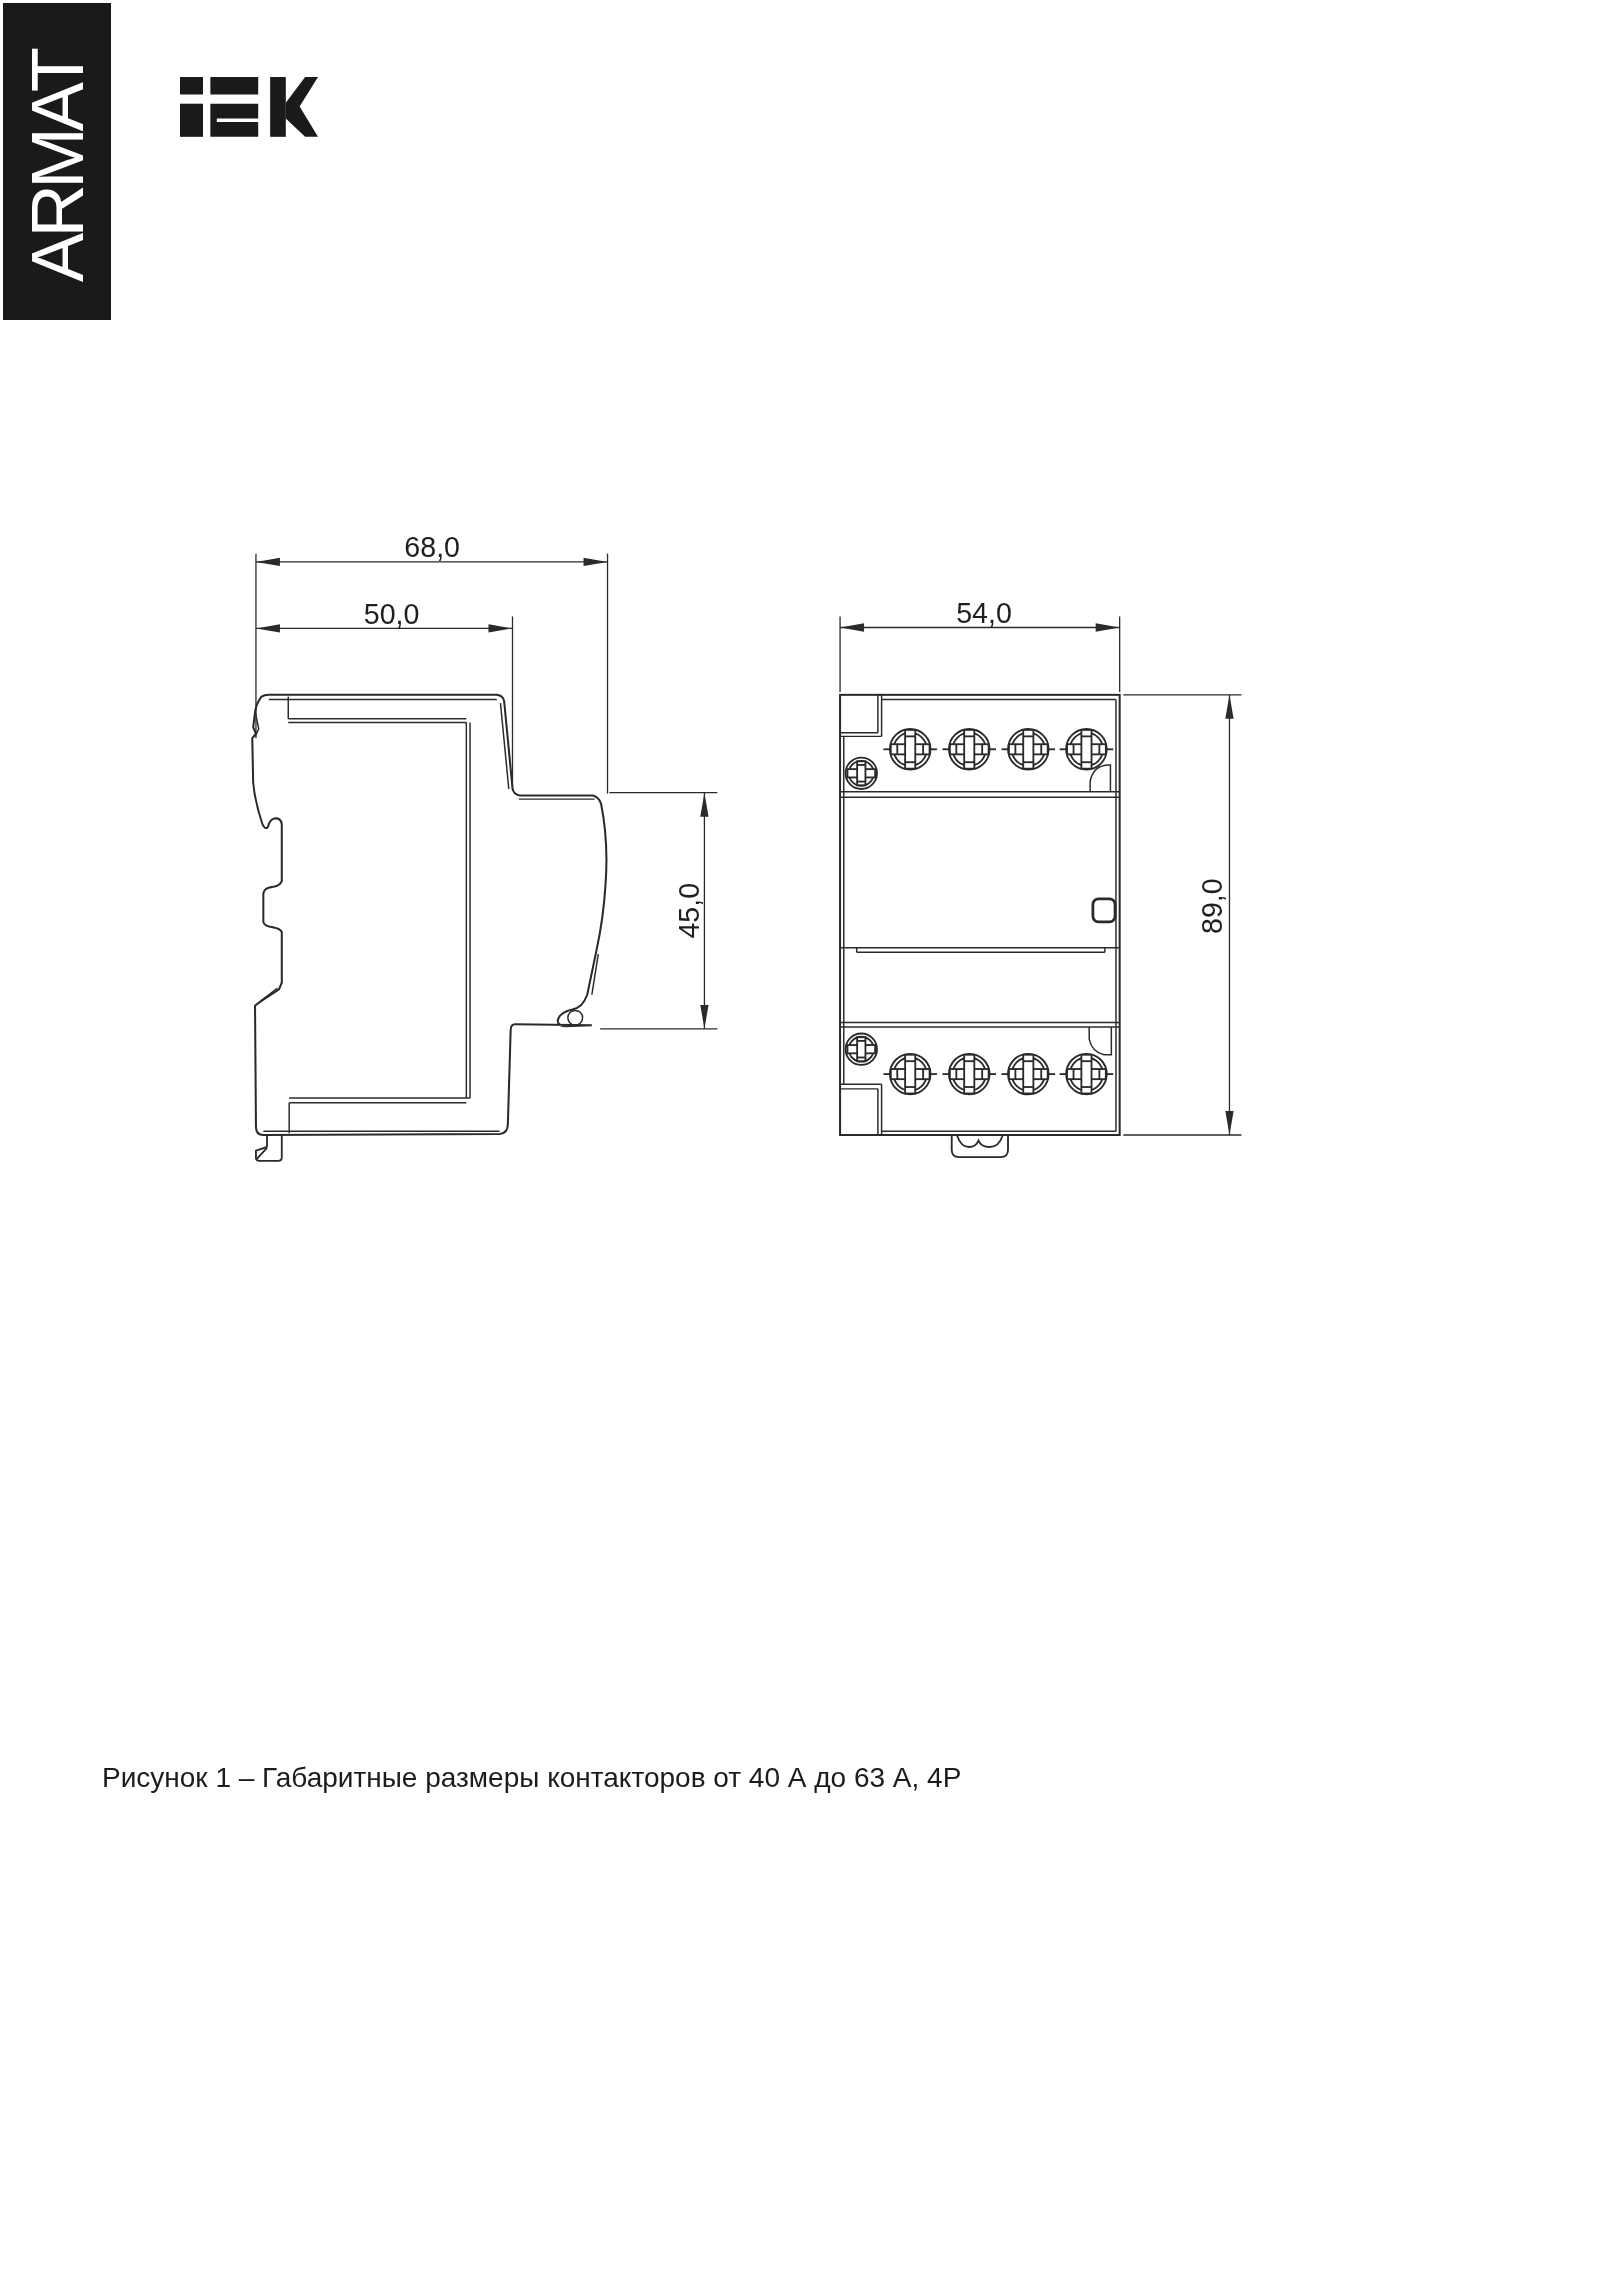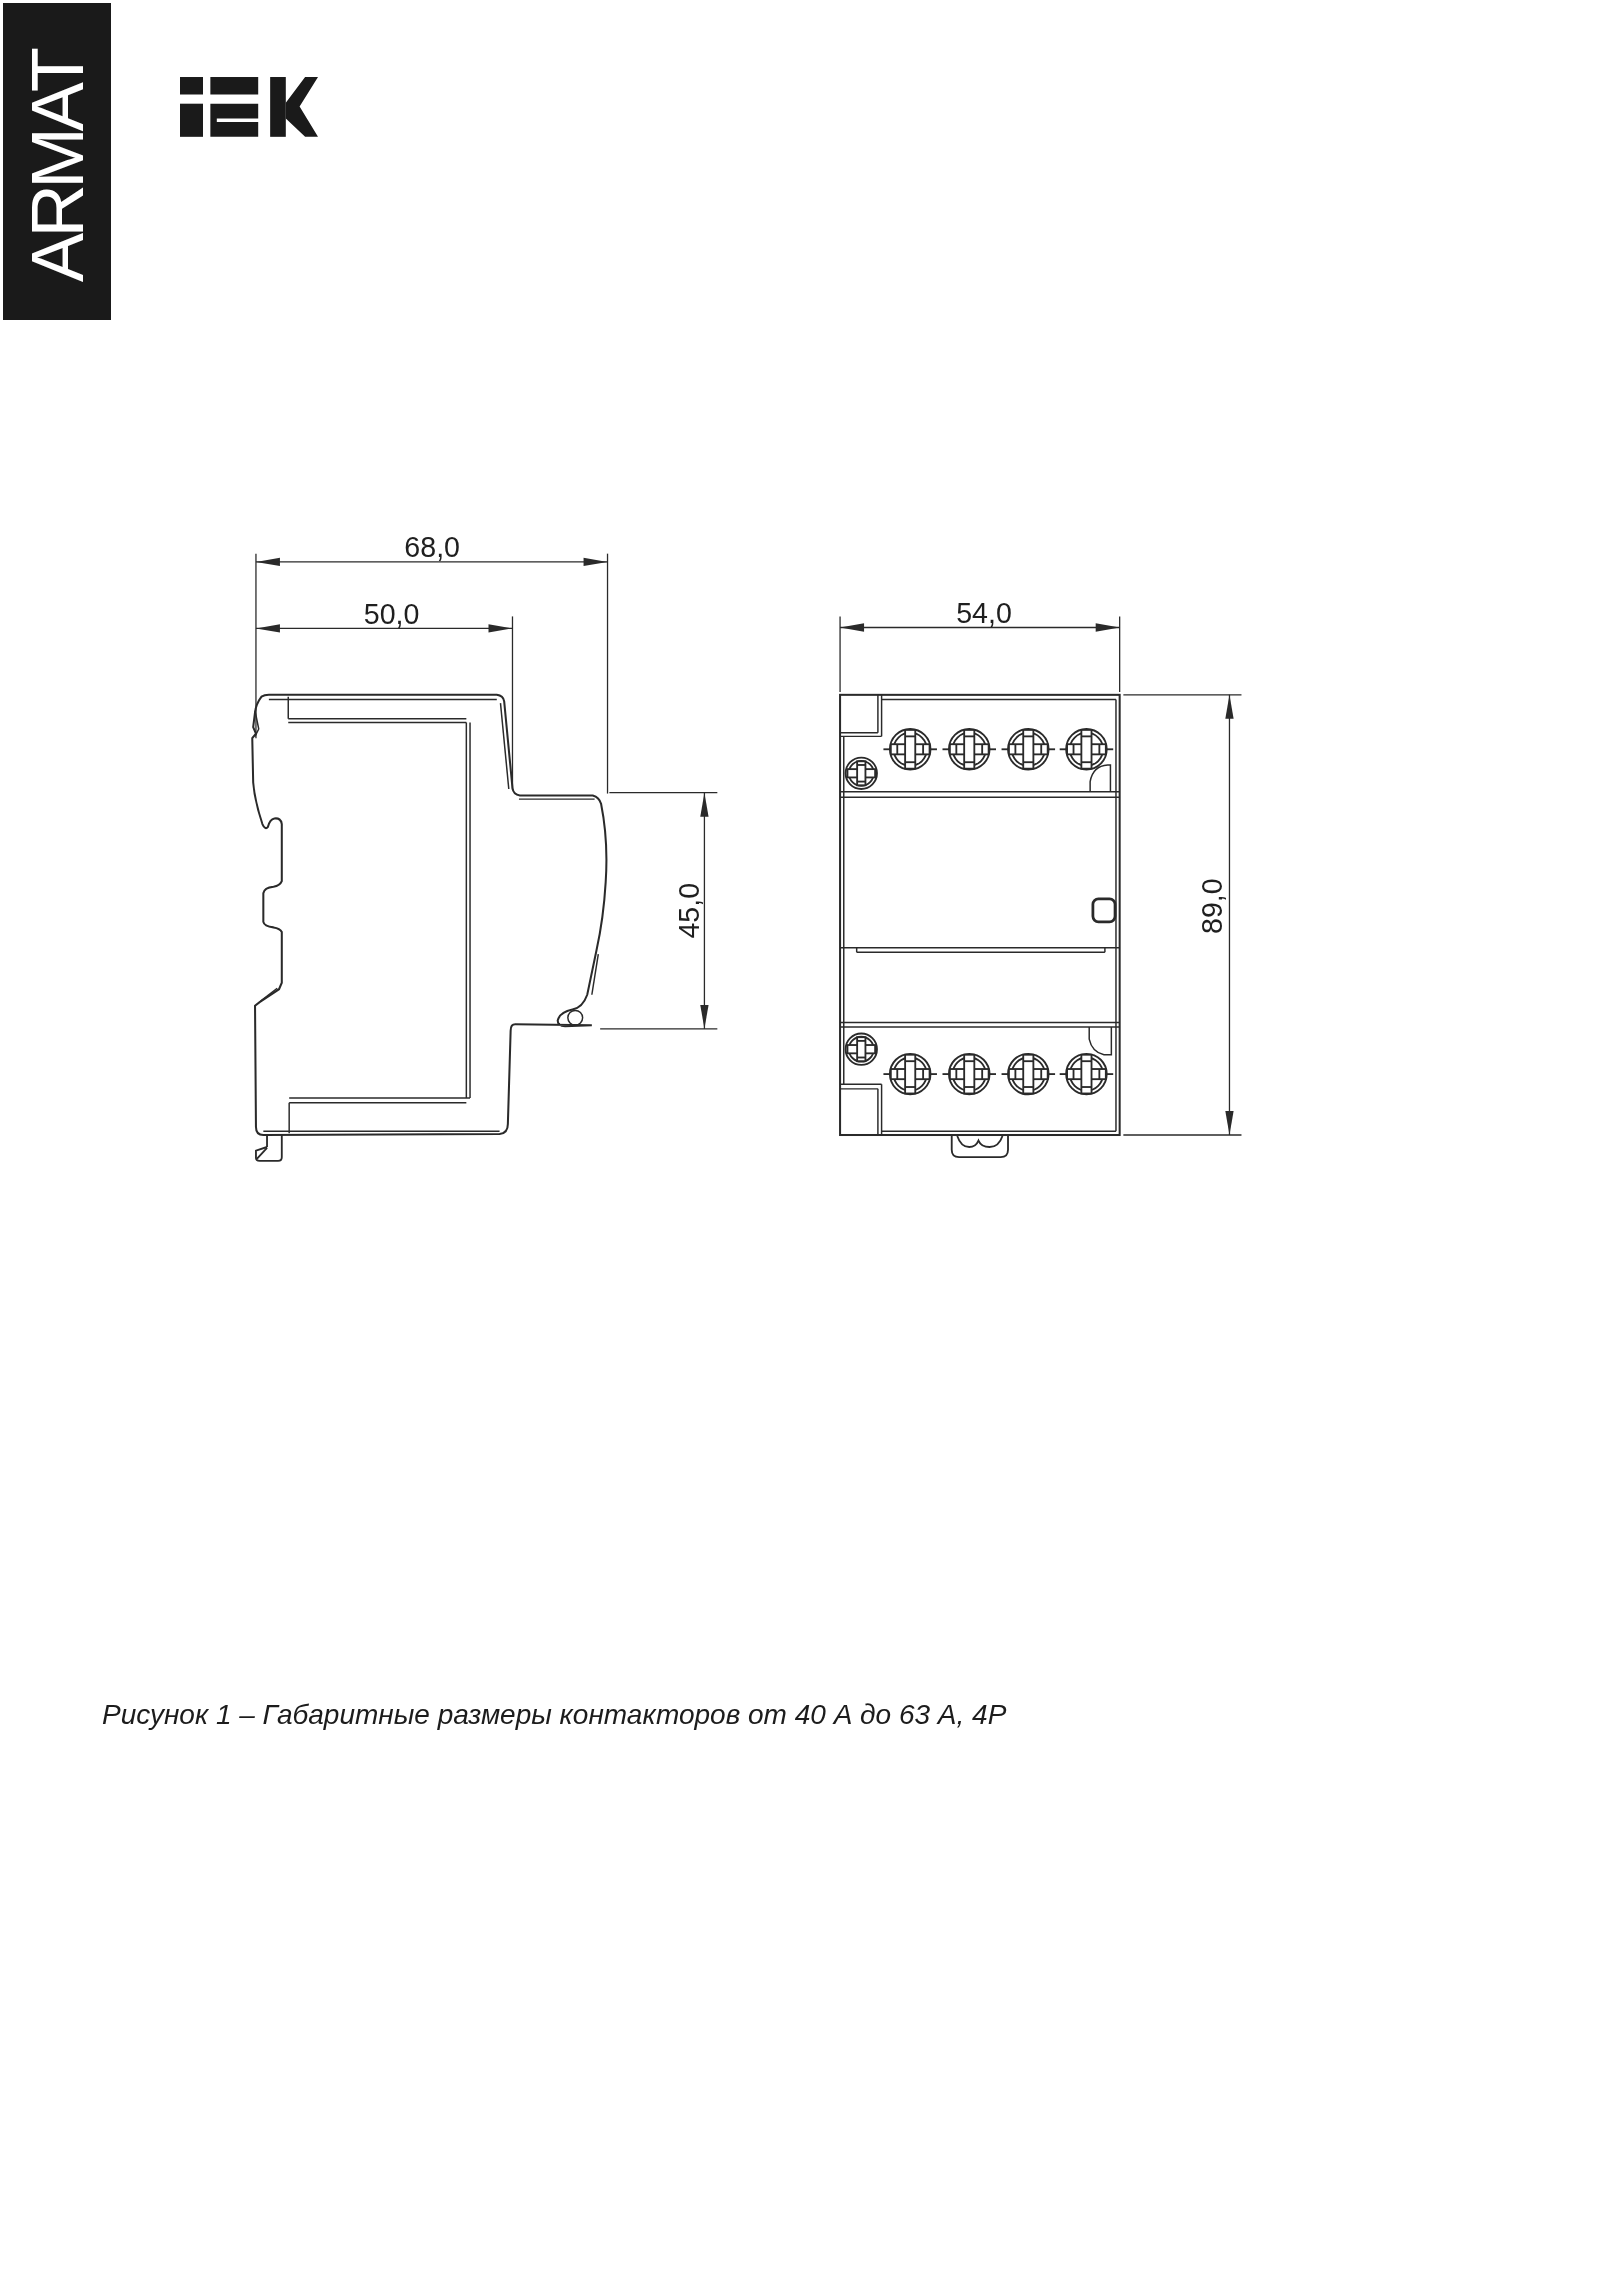--- a/index.html
+++ b/index.html
@@ -13,22 +13,22 @@
   }
   .banner-text{
     position:absolute;left:50%;top:164px;
     transform:translate(-50%,-50%) rotate(-90deg);
     color:#ffffff;font-size:74px;letter-spacing:-4.6px;font-weight:400;
     white-space:nowrap;
   }
   .logo{position:absolute;left:180px;top:75px;width:138px;height:62px;}
   .drawing{position:absolute;left:0;top:0;width:1610px;height:2294px;}
   .caption{
-    position:absolute;left:102px;top:1699px;font-size:28px;line-height:31px;
-    color:#1c1c1c;white-space:nowrap;font-style:italic;
+    position:absolute;left:102px;top:1762px;font-size:28px;line-height:31px;
+    color:#1c1c1c;white-space:nowrap;
   }
   svg .ln{stroke:#2a2a2a;fill:none;}
   svg text{font-family:"Liberation Sans",sans-serif;font-size:31px;fill:#1f1f1f;}
 </style>
 </head>
 <body>
 
 <div class="banner">
   <span class="banner-text">ARMAT</span>
 </div>

